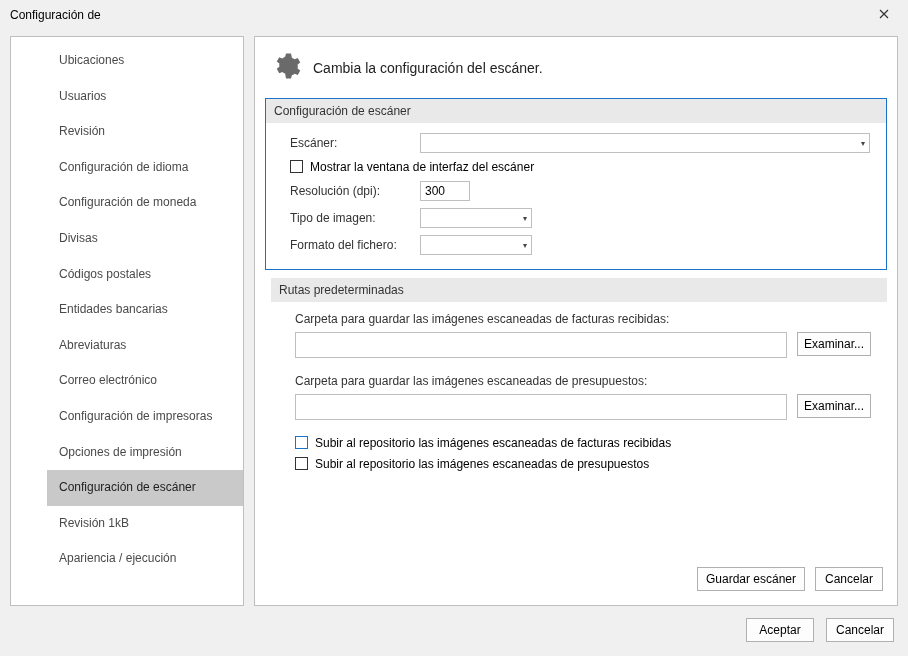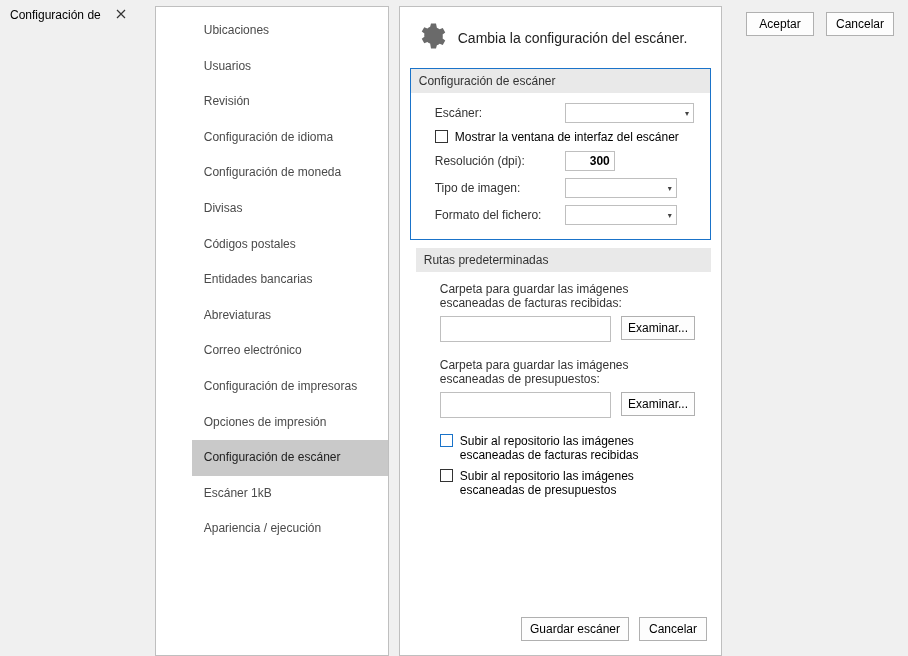--- a/index.html
+++ b/index.html
@@ -1,18 +1,18 @@
 <!DOCTYPE html>
 <html><head>
   <meta charset="utf-8">
   <style>
     * { box-sizing: border-box; font-family: "Segoe UI", Tahoma, sans-serif; font-size: 12px; }
     body { margin: 0; background: #f0f0f0; width: 908px; height: 656px; overflow: hidden; }
 
-    .window { width: 908px; height: 656px; background: #f0f0f0; display: flex; flex-direction: row; }
+    .window { width: 908px; height: 656px; background: #f0f0f0; display: flex; flex-direction: column; }
 
     .titlebar { height: 30px; display: flex; align-items: center; justify-content: space-between; padding: 0 4px 0 10px; }
     .close-btn { width: 40px; height: 26px; display: flex; align-items: center; justify-content: center; cursor: pointer; }
     .close-btn svg { width: 10px; height: 10px; }
 
     .content { flex: 1; display: flex; gap: 10px; padding: 6px 10px 0 10px; }
 
     .sidebar { width: 234px; background: #fff; border: 1px solid #bfbfbf; padding: 6px 0; }
     .sidebar-item { padding: 10px 12px; color: #4a4a4a; cursor: pointer; line-height: 1.3; margin-left: 36px; }
     .sidebar-item.selected { background: #c9c9c9; color: #222; }
@@ -29,21 +29,21 @@
 
     .group-body { padding: 10px 16px 12px 24px; }
 
     .form-row { display: flex; align-items: center; margin-bottom: 7px; }
     .form-label { width: 130px; color: #333; }
     .form-input, .form-select { border: 1px solid #bfbfbf; background: #fff; height: 20px; padding: 0 4px; }
     .form-select { position: relative; }
     .caret { position: absolute; right: 4px; top: 50%; transform: translateY(-50%); font-size: 8px; color: #444; }
 
     .scanner-field { flex: 1; }
-    .res-field { width: 50px; text-align: right; font-weight: bold; }
+    .res-field { width: 50px; text-align: left; }
     .combo-field { width: 112px; }
 
     .checkbox-row { display: flex; gap: 7px; margin-bottom: 7px; }
     .checkbox { width: 13px; height: 13px; border: 1px solid #333; background: #fff; display: inline-block; flex-shrink: 0; }
     .checkbox.blue { border-color: #1a73c9; }
 
     .path-label { color: #333; margin-bottom: 6px; }
     .path-row { display: flex; gap: 10px; margin-bottom: 16px; }
     .path-input { flex: 1; height: 26px; border: 1px solid #bfbfbf; background: #fff; }
     .browse-btn { width: 74px; height: 24px; background: #fdfdfd; border: 1px solid #b0b0b0; cursor: pointer; display: flex; align-items: center; justify-content: center; }
@@ -76,21 +76,21 @@
       <div class="sidebar-item">Configuración de idioma</div>
       <div class="sidebar-item">Configuración de moneda</div>
       <div class="sidebar-item">Divisas</div>
       <div class="sidebar-item">Códigos postales</div>
       <div class="sidebar-item">Entidades bancarias</div>
       <div class="sidebar-item">Abreviaturas</div>
       <div class="sidebar-item">Correo electrónico</div>
       <div class="sidebar-item">Configuración de impresoras</div>
       <div class="sidebar-item">Opciones de impresión</div>
       <div class="sidebar-item selected">Configuración de escáner</div>
-      <div class="sidebar-item">Escáner 1kB</div>
+      <div class="sidebar-item">Revisión 1kB</div>
       <div class="sidebar-item">Apariencia / ejecución</div>
     </div>
 
     <div class="main">
       <div class="main-header">
         <span class="gear-icon">
           <svg viewBox="0 0 24 24">
               <path fill="#6a6a6a" d="M12 8a4 4 0 100 8 4 4 0 000-8zm9.4 4a7.5 7.5 0 00-.1-1.3l2.1-1.6-2-3.5-2.5 1a7.6 7.6 0 00-2.2-1.3L16 2h-4l-.7 2.6a7.6 7.6 0 00-2.2 1.3l-2.5-1-2 3.5 2.1 1.6a7.5 7.5 0 000 2.6l-2.1 1.6 2 3.5 2.5-1c.7.5 1.4 1 2.2 1.3L12 22h4l.7-2.6c.8-.3 1.5-.8 2.2-1.3l2.5 1 2-3.5-2.1-1.6c.1-.4.1-.9.1-1.3z"></path>
             </svg>
         </span>

